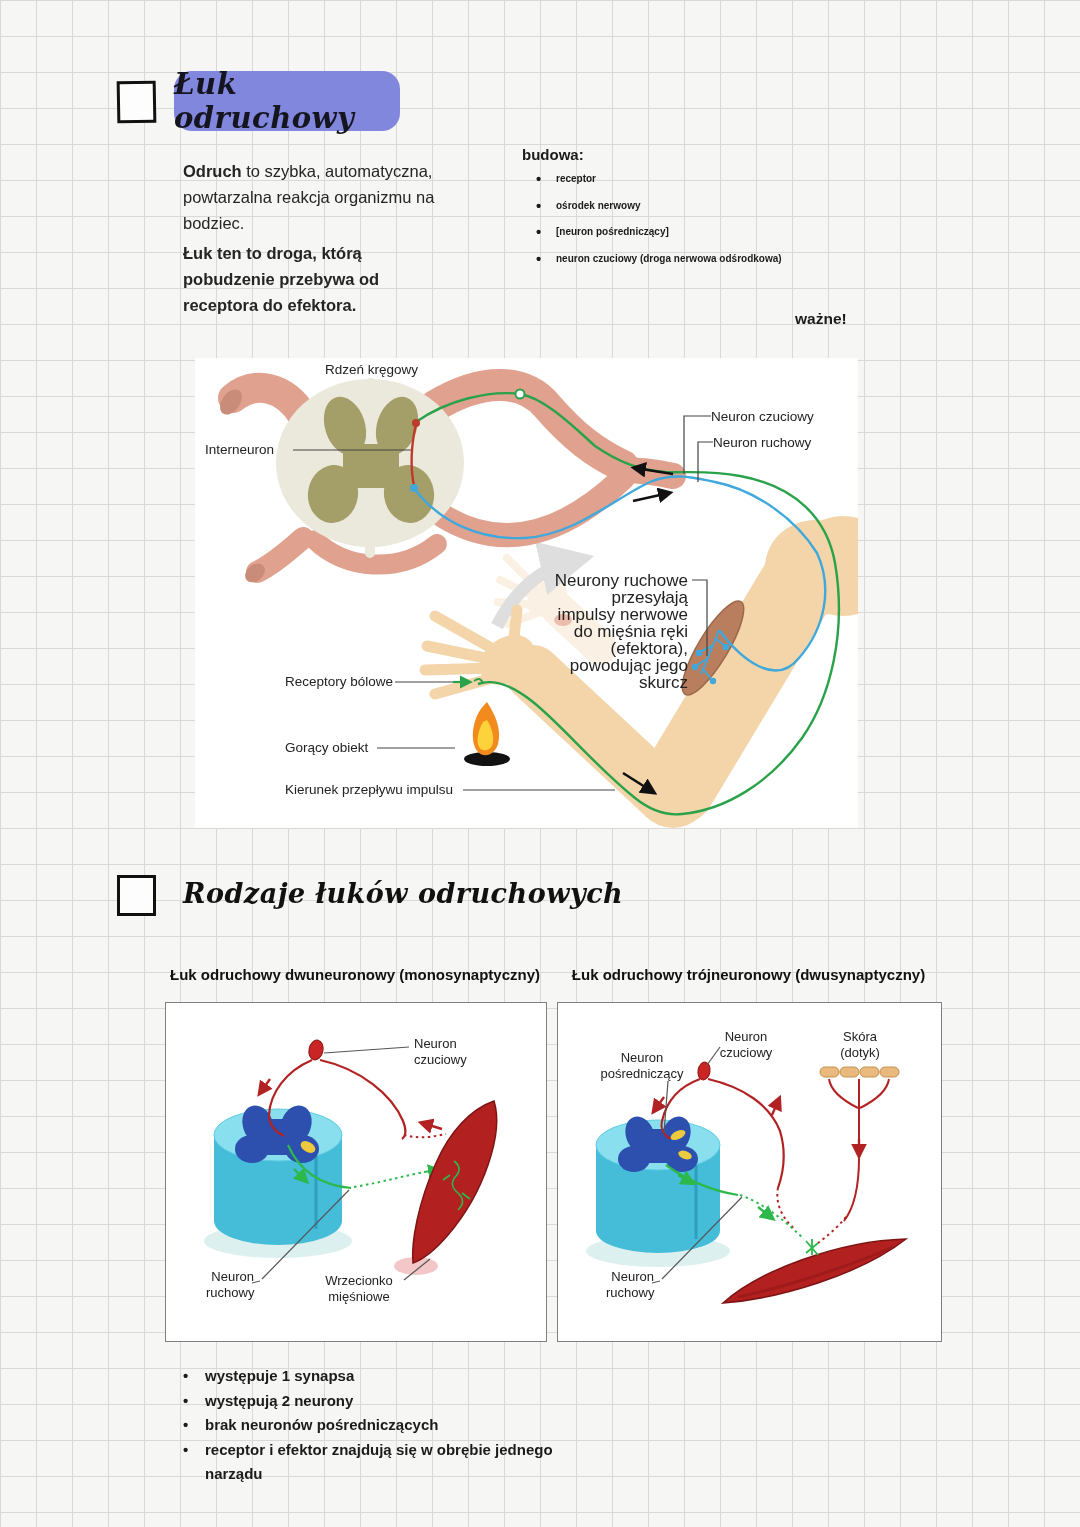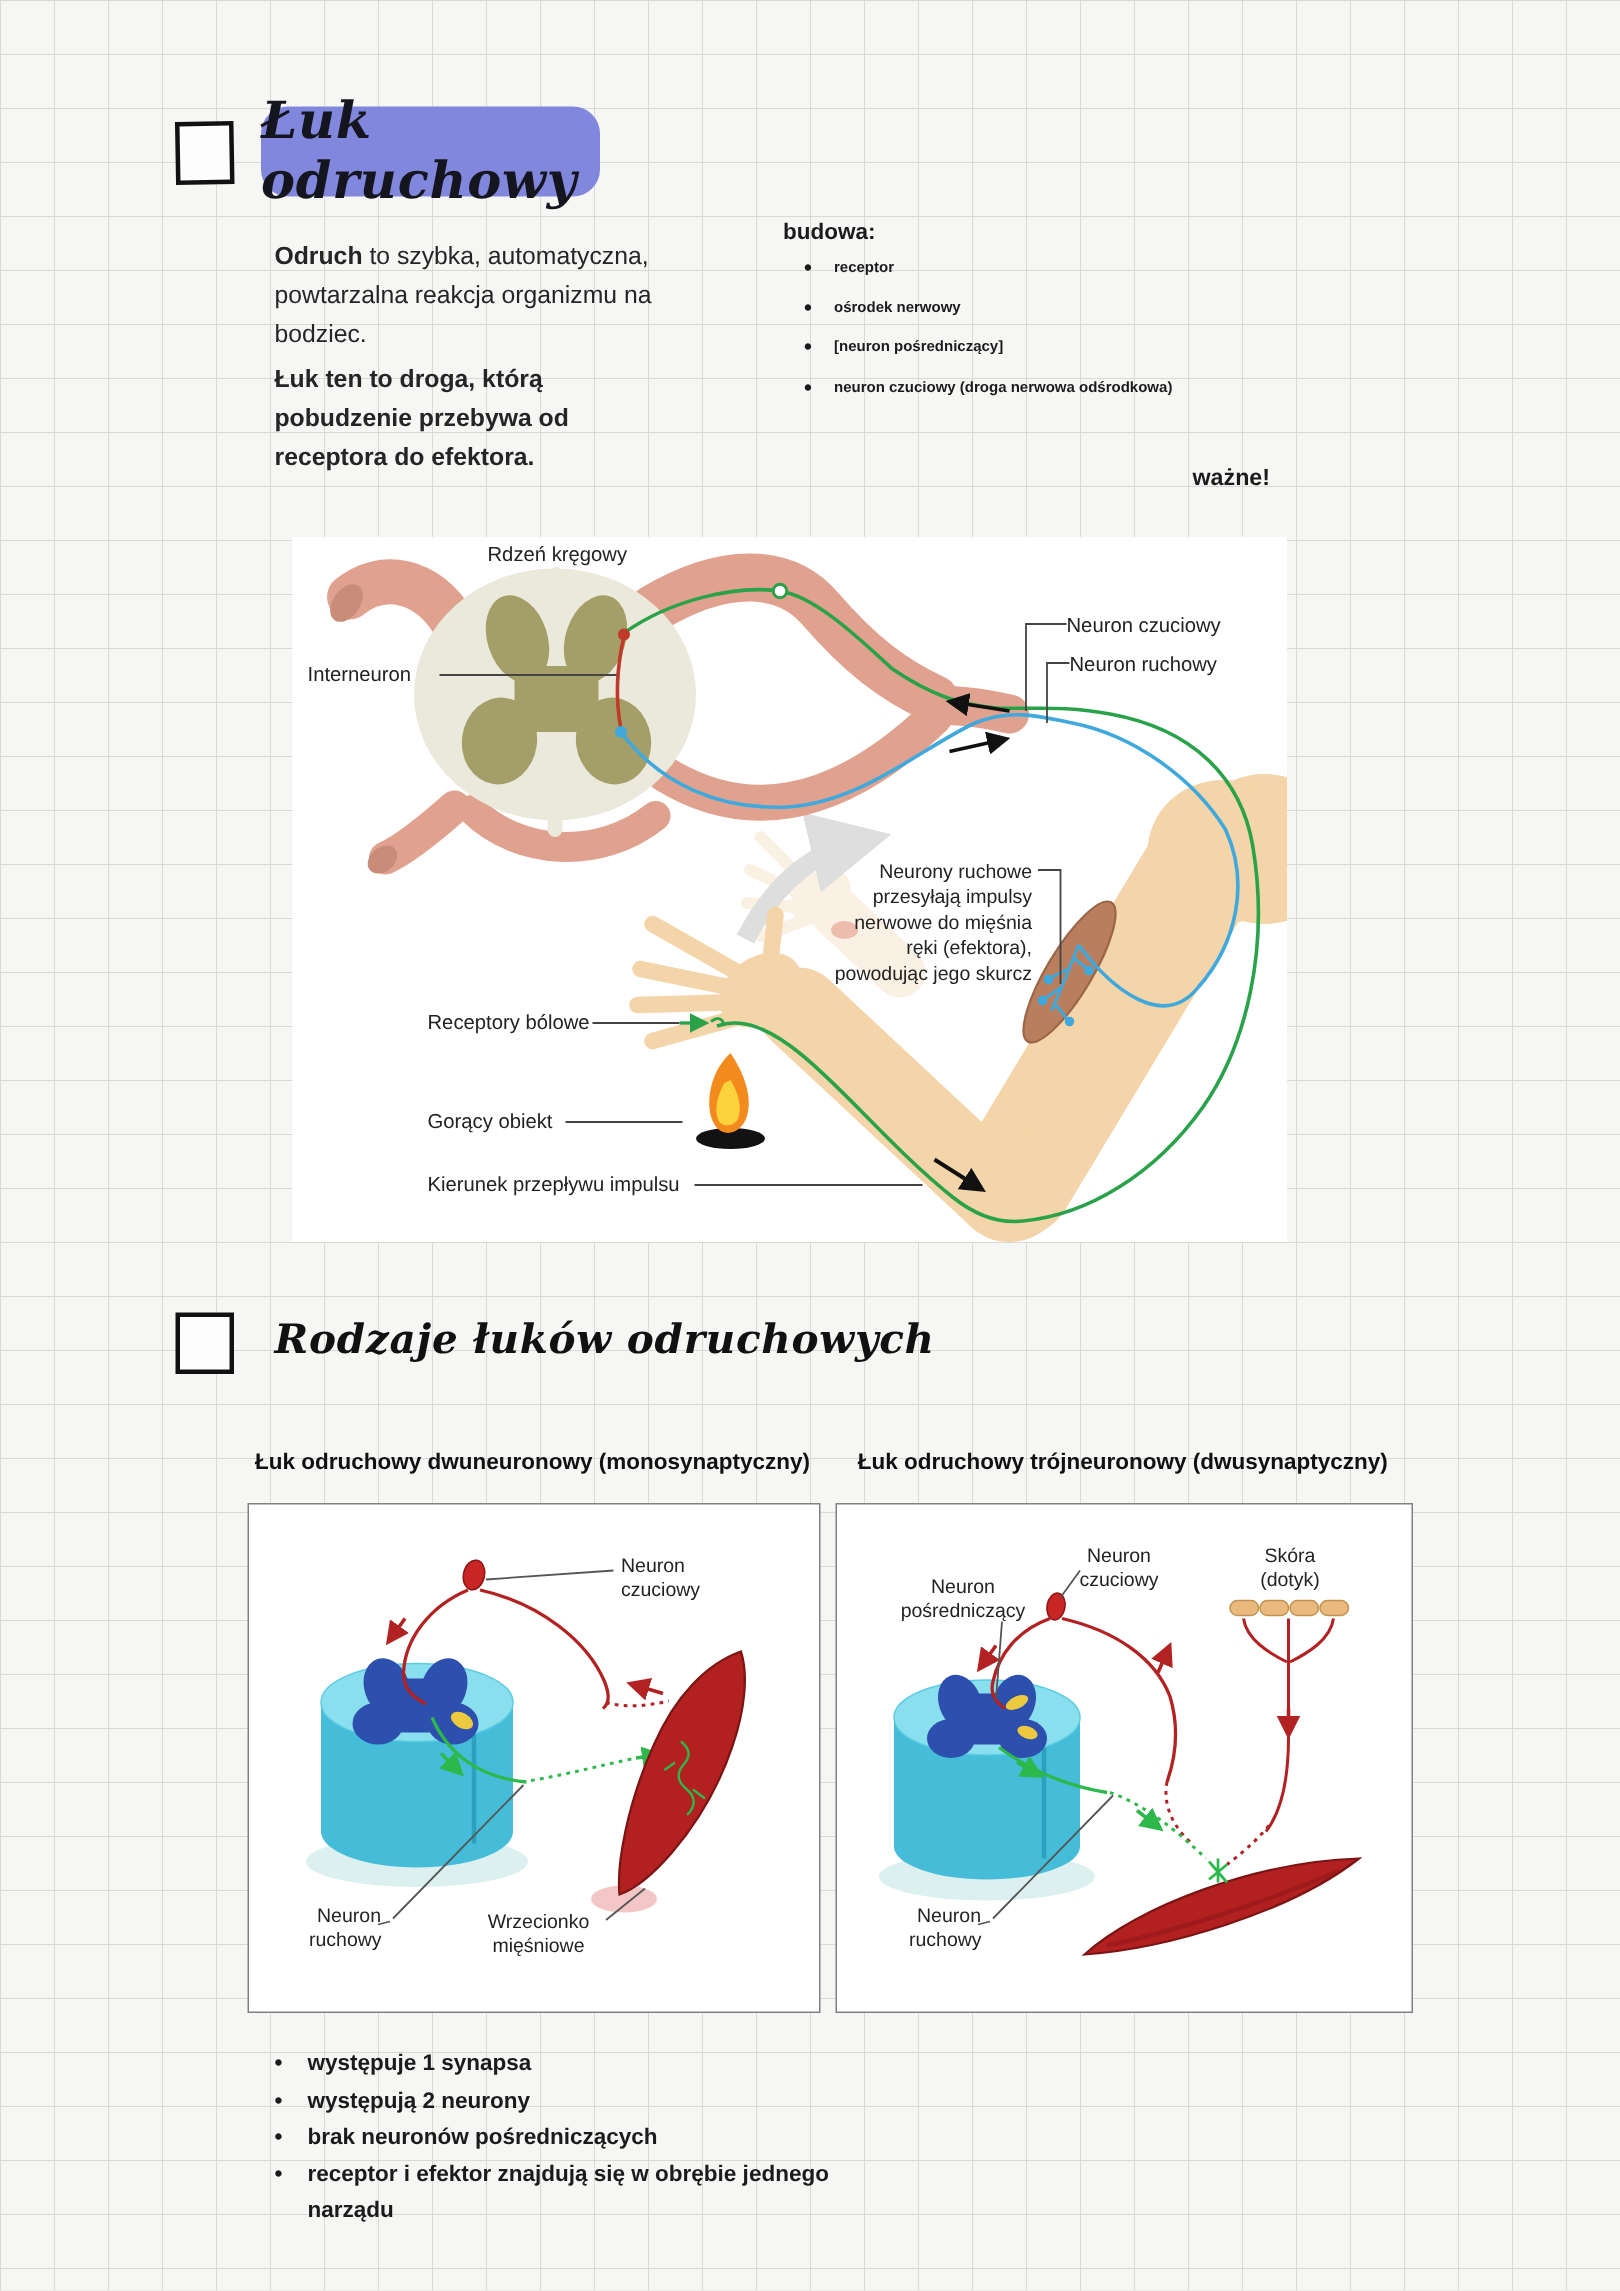--- a/index.html
+++ b/index.html
@@ -15,41 +15,41 @@
   }
   .abs{position:absolute;}
   
   .checkbox{width:33px;height:36px;border:3px solid #111;background:#fdfdfd;}
   .badge{
     left:174px;top:71px;width:226px;height:60px;background:#8287de;border-radius:18px;
     display:flex;align-items:center;justify-content:center;
   }
   .script-title{
     font-family:"DejaVu Serif",serif;font-style:italic;font-weight:700;
-    color:#15151f;font-size:34px;letter-spacing:.5px;
+    color:#15151f;font-size:29px;letter-spacing:.5px;
   }
   .script-title2{
     font-family:"DejaVu Serif",serif;font-style:italic;font-weight:700;
     color:#111;font-size:27px;letter-spacing:.5px;
   }
   
   .note{font-size:16.5px;line-height:26px;color:#252525;font-weight:500;}
   .note b{font-weight:700;text-align:right;}
   .note-bold{font-weight:700;}
   .budowa-label{font-size:15px;font-weight:700;}
   ul.budowa{list-style:none;margin:3px 0 0 0;padding:0;}
   ul.budowa li{
     position:relative;padding-left:34px;font-size:10px;font-weight:600;line-height:26.5px;
   }
   ul.budowa li::before{content:"•";position:absolute;left:14px;font-size:15px;}
   .wazne{font-size:15.5px;font-weight:700;margin-left:43px;}
   
   .d1panel{left:195px;top:358px;width:663px;height:470px;background:#ffffff;}
   .dlabel{font-size:13.5px;color:#222;white-space:nowrap;font-weight:400;}
-  .dlabel-block{font-size:13px;line-height:17px;color:#222;text-align:right;font-weight:400;}
+  .dlabel-block{font-size:17px;line-height:17px;color:#222;text-align:right;font-weight:400;}
   
   .ptitle{font-size:15px;font-weight:700;text-align:center;color:#111;}
   .panel2{background:#fff;border:1.5px solid #808080;}
   .p2label{font-size:13px;line-height:16px;color:#222;font-weight:400;}
   
   ul.blist{list-style:none;margin:0;padding:0;}
   ul.blist li{
     position:relative;padding-left:27px;font-size:15px;font-weight:600;line-height:24.5px;color:#1b1b1b;
   }
   ul.blist li::before{content:"•";position:absolute;left:5px;}

